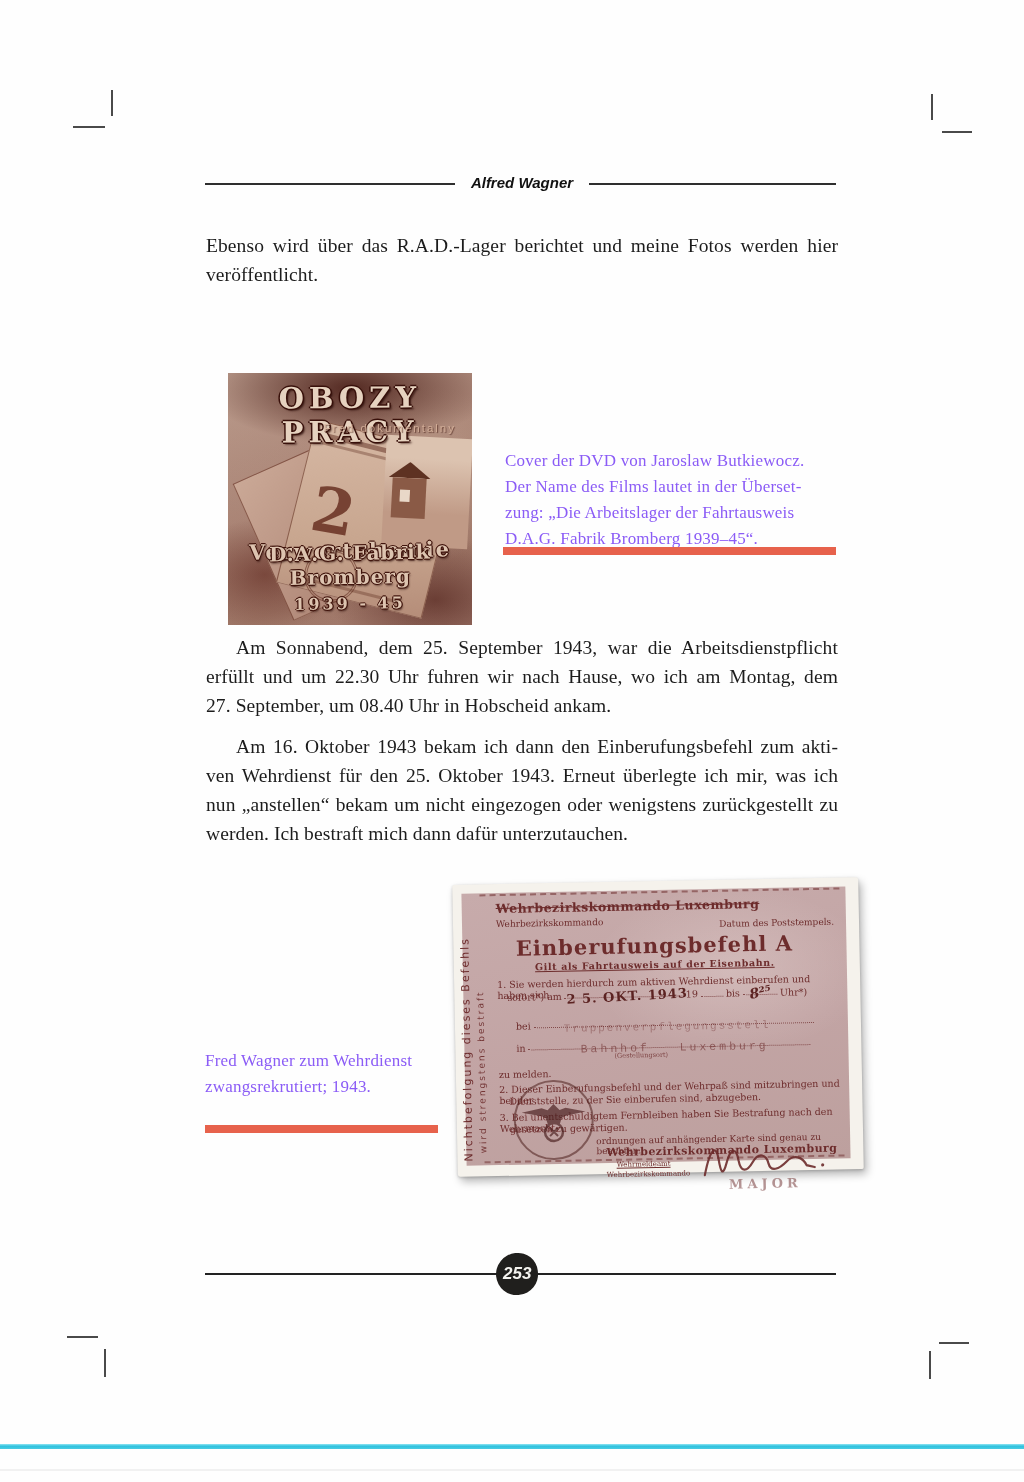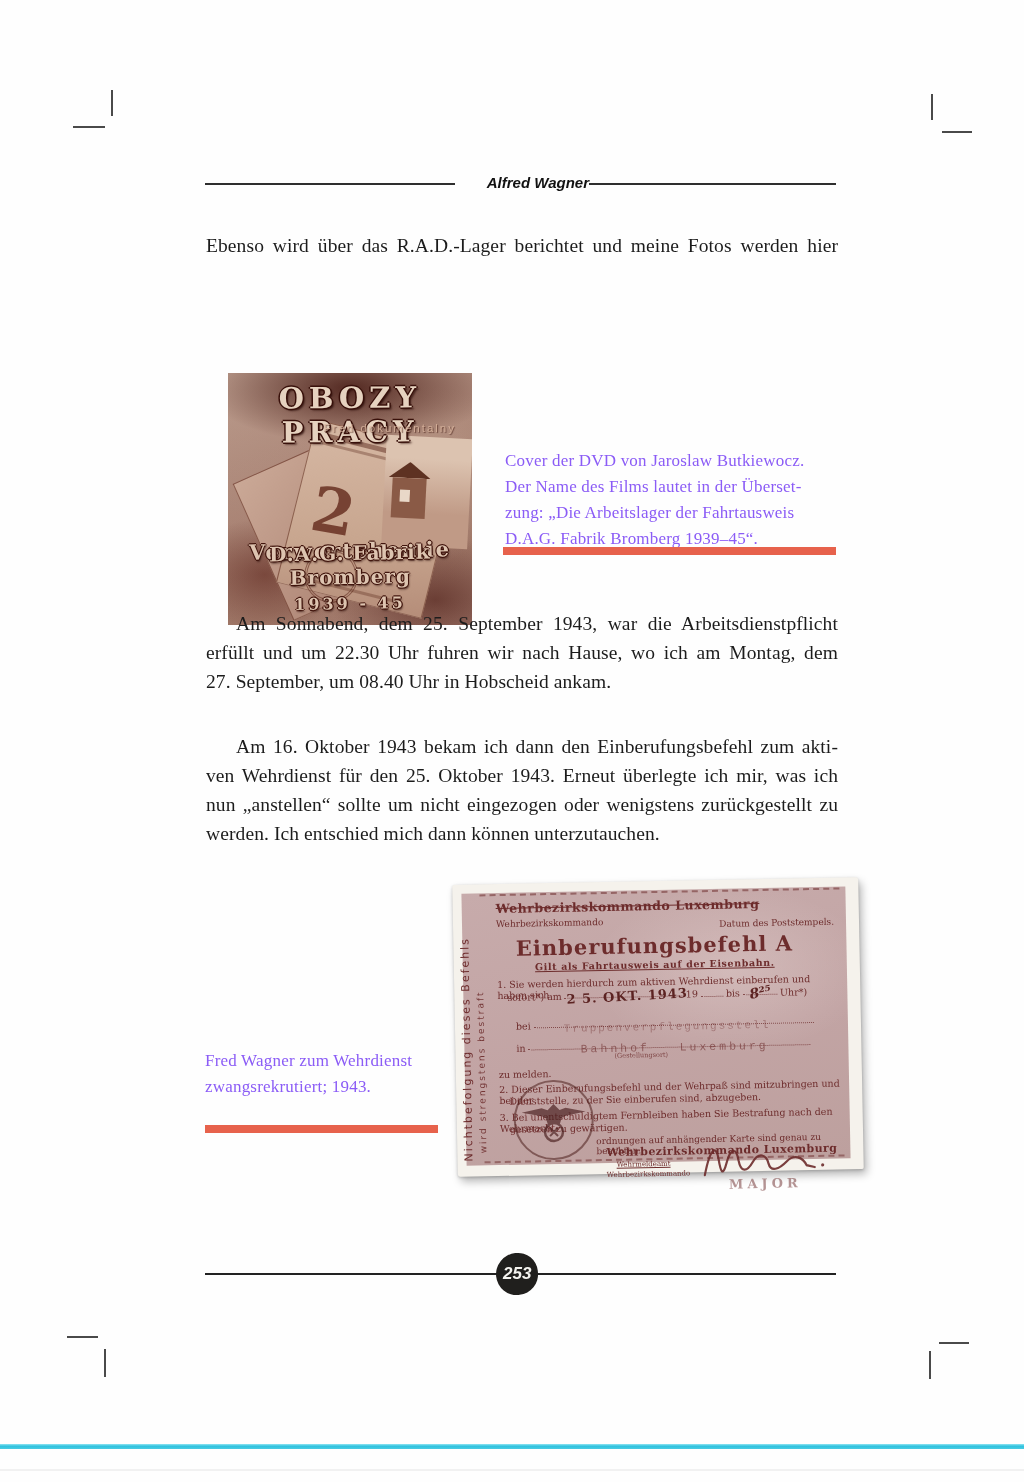--- a/index.html
+++ b/index.html
@@ -8,21 +8,21 @@
     position:relative; width:1024px; height:1482px; background:#fefefe;
     font-family:"Liberation Serif", serif; color:#1c1c1c; overflow:hidden;
   }
 
   
   .crop { position:absolute; background:#4a4a4a; }
 
   
   .headline { position:absolute; background:#2e2e2e; height:2px; }
   .head-title {
-    position:absolute; left:455px; top:174px; width:134px; text-align:right;
+    position:absolute; left:455px; top:174px; width:134px; text-align:center;
     font-family:"Liberation Sans", sans-serif; font-style:italic; font-weight:600;
     font-size:15px; color:#111;
   }
 
   
   .body-par { position:absolute; left:206px; width:632px; font-size:19.5px; line-height:29px; letter-spacing:.1px; }
   .body-par .ln { text-align:justify; text-align-last:justify; }
   .body-par .ln.last { text-align-last:left; }
   .body-par .ln.ind { text-indent:30px; }
 
@@ -117,20 +117,21 @@
   <div class="crop" style="left:104px;top:1349px;width:2px;height:28px;"></div>
   <div class="crop" style="left:939px;top:1342px;width:30px;height:2px;"></div>
   <div class="crop" style="left:929px;top:1351px;width:2px;height:28px;"></div>
 
   <div class="headline" style="left:205px;top:183px;width:250px;"></div>
   <div class="head-title">Alfred Wagner</div>
   <div class="headline" style="left:589px;top:183px;width:247px;"></div>
 
   <div class="body-par" style="top:223px;margin-top:8px;">
       <div class="ln">Ebenso wird über das R.A.D.-Lager berichtet und meine Fotos werden hier</div>
+      <div class="ln last">veröffentlicht.</div>
     </div>
 
   <div id="dvd">
     <div class="dvd-card" style="left:30px;top:80px;width:120px;height:150px;transform:rotate(-24deg);background:linear-gradient(150deg,#caa896,#aa8070);"></div>
     <div class="dvd-card" style="left:66px;top:62px;width:150px;height:168px;transform:rotate(14deg);background:linear-gradient(165deg,#d6b8a4 0%,#c8a68f 60%,#b58d79 100%);">
       <div style="position:absolute;left:10px;top:10px;width:120px;height:5px;background:rgba(92,42,30,.5);"></div>
       <div style="position:absolute;left:10px;top:19px;width:100px;height:3px;background:rgba(92,42,30,.35);"></div>
       <div style="position:absolute;right:14px;top:32px;width:40px;height:52px;background:linear-gradient(#b99a85,#9c7660);border:1px solid rgba(70,28,18,.5);">
         <div style="position:absolute;left:11px;top:8px;width:16px;height:16px;border-radius:50%;background:#5f3526;"></div>
         <div style="position:absolute;left:6px;top:24px;width:27px;height:22px;border-radius:8px 8px 0 0;background:#6a3c2a;"></div>
@@ -152,30 +153,30 @@
   </div>
 
   <div class="cap" style="left:505px;top:448px;width:340px;">
       <div class="ln">Cover der DVD von Jaroslaw Butkiewocz.</div>
       <div class="ln">Der Name des Films lautet in der Überset-</div>
       <div class="ln">zung: „Die Arbeitslager der Fahrtausweis</div>
       <div class="ln last">D.A.G. Fabrik Bromberg 1939–45“.</div>
     </div>
   <div class="redbar" style="left:503px;top:547px;width:333px;background:#e7624c;"></div>
 
-  <div class="body-par" style="top:609px;">
+  <div class="body-par" style="top:633px;">
       <div class="ln ind">Am Sonnabend, dem 25. September 1943, war die Arbeitsdienstpflicht</div>
       <div class="ln">erfüllt und um 22.30 Uhr fuhren wir nach Hause, wo ich am Montag, dem</div>
       <div class="ln last">27. September, um 08.40 Uhr in Hobscheid ankam.</div>
     </div>
   <div class="body-par" style="top:732px;">
       <div class="ln ind">Am 16. Oktober 1943 bekam ich dann den Einberufungsbefehl zum akti-</div>
       <div class="ln">ven Wehrdienst für den 25. Oktober 1943. Erneut überlegte ich mir, was ich</div>
-      <div class="ln">nun „anstellen“ sollte um nicht eingezogen oder wenigstens zurückgestellt zu</div>
-      <div class="ln last">werden. Ich entschied mich dann können unterzutauchen.</div>
+      <div class="ln">nun „anstellen“ bekam um nicht eingezogen oder wenigstens zurückgestellt zu</div>
+      <div class="ln last">werden. Ich bestraft mich dann dafür unterzutauchen.</div>
     </div>
 
   <div id="doc-photo">
     <div id="doc-paper">
       <div class="doc-t" style="left:18px;top:1px;right:6px;border-top:2px dashed rgba(109,44,44,.55);"></div>
 
       <div class="doc-vert" style="left:-4px;top:18px;height:250px;font-size:11px;">Nichtbefolgung dieses Befehls</div>
       <div class="doc-vert" style="left:12px;top:60px;height:200px;font-size:9px;opacity:.9;">wird strengstens bestraft</div>
 
       <div class="doc-t" style="left:34px;top:8px;font-size:12.5px;font-weight:bold;text-decoration:line-through;letter-spacing:.5px;">Wehrbezirkskommando Luxemburg</div>

